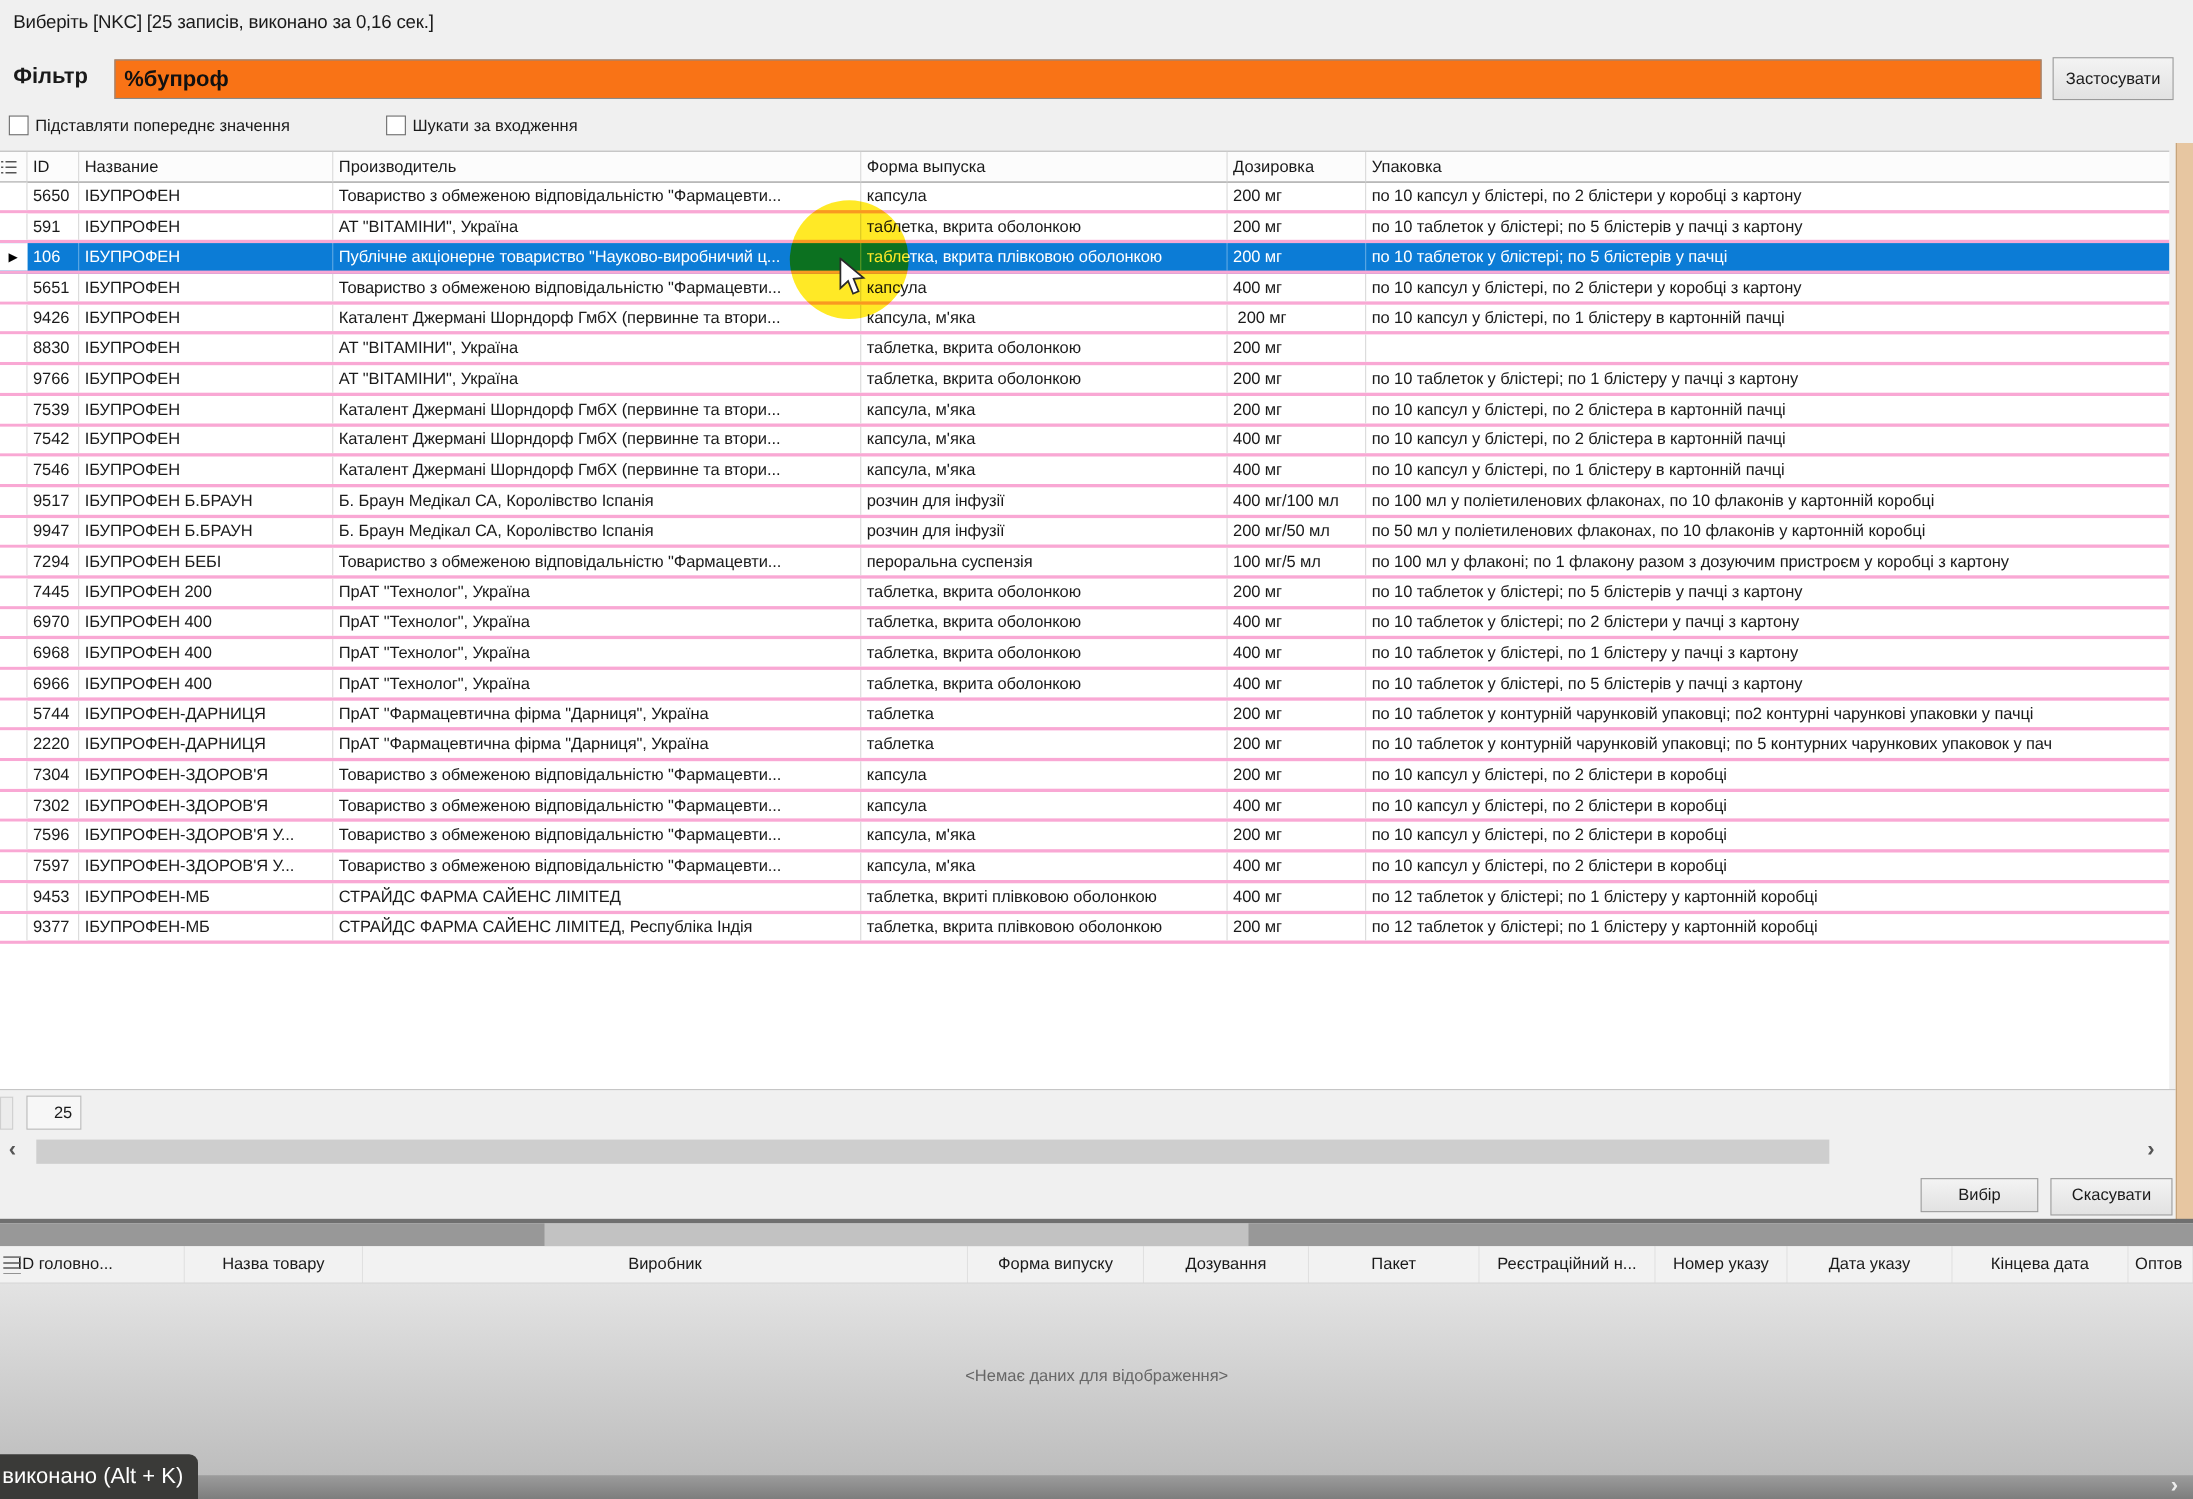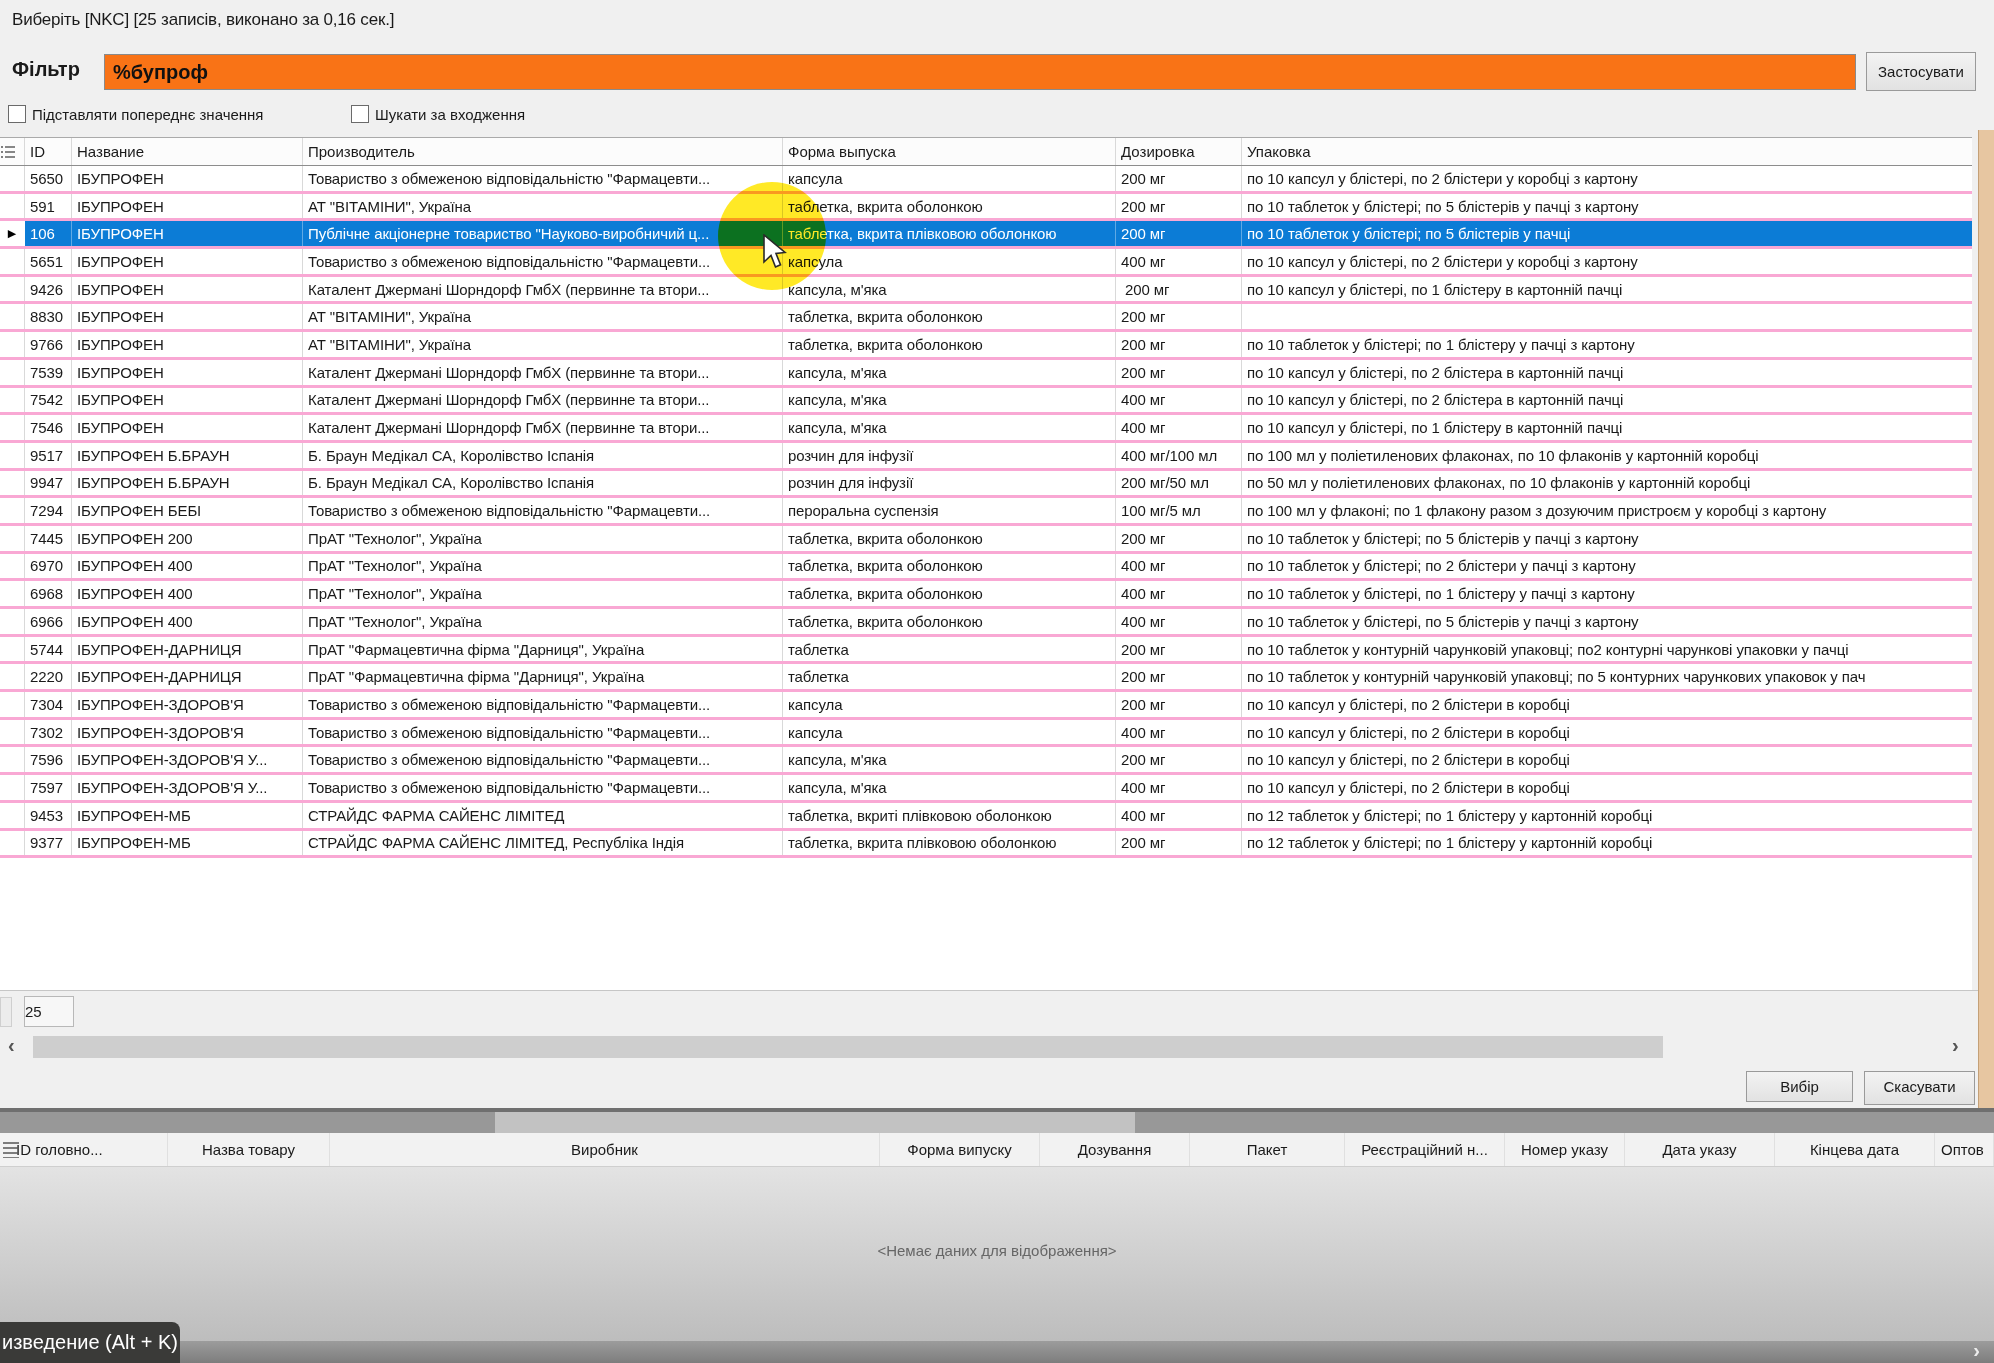--- a/index.html
+++ b/index.html
@@ -38,21 +38,21 @@
   .c-pack { width:730px; border-right:none; }
   .grow { display:flex; height:27.7px; border-bottom:3px solid #f9a8d4; font-size:15px; letter-spacing:-0.1px; align-items:stretch; }
   .grow .cell { display:flex; align-items:center; }
   .grow .c-gut { background:#fff; color:#000; font-size:11px; justify-content:center; }
   .grow.selected { background:#0c7cd6; color:#fff; }
   .grow.selected .cell { border-right-color:rgba(255,255,255,.35); border-bottom-color:transparent; }
   .grow.selected .c-gut { background:#fff; color:#000; }
   
   .status-panel { position:absolute; left:0; top:990px; width:1978px; height:42px; background:#f0f0f0; border-top:1px solid #c6c6c6; }
   .count-stub { position:absolute; left:0; top:6px; width:12px; height:30px; background:#ececec; border:1px solid #cfcfcf; }
-  .count-box { position:absolute; left:24px; top:5px; width:50px; height:31px; background:#f7f7f7; border:1px solid #b8b8b8; font-size:15px; line-height:29px; padding-left:0; }
+  .count-box { position:absolute; left:24px; top:5px; width:50px; height:31px; background:#f7f7f7; border:1px solid #b8b8b8; font-size:15px; line-height:29px; padding-left:24px; }
   .hscroll { position:absolute; left:0; top:1032px; width:1978px; height:30px; background:#f0f0f0; }
   .hs-thumb { position:absolute; left:33px; top:4px; width:1630px; height:22px; background:#cecece; }
   .hs-arrow { position:absolute; top:2px; font-size:20px; color:#555; font-weight:700; }
   .btn-row-select { left:1746px; top:1071px; width:107px; height:31px; line-height:29px; }
   .btn-row-cancel { left:1864px; top:1071px; width:111px; height:34px; line-height:29px; }
   
   .tan-strip { position:absolute; left:1978px; top:0; width:16px; height:1112px; background:#f0f0f0; }
   .tan-strip::after { content:""; position:absolute; left:0; top:130px; width:16px; height:982px; background:#e7c6a1; border-left:1px solid #c4a077; }
   
   .divider { position:absolute; left:0; top:1108px; width:1994px; height:4px; background:#6f6f6f; }
@@ -371,20 +371,20 @@
       <div class="bcell" style="width: 160px;">Кінцева дата</div>
       <div class="bcell left" style="width: 59px; padding-left: 6px;">Оптов</div>
       <div style="position: absolute; left: 3px; top: 9px; width: 16px; height: 16px; background: repeating-linear-gradient(rgb(85, 85, 85) 0px, rgb(85, 85, 85) 2px, transparent 2px, transparent 5px); opacity: 0.75;"></div>
     </div>
   <div class="empty-area">
     <span class="empty-text">&lt;Немає даних для відображення&gt;</span>
   </div>
 
   <div class="player-bar"></div>
   <div class="player-chevron">›</div>
-  <div class="tooltip">изведение (Alt + K)</div>
+  <div class="tooltip">виконано (Alt + K)</div>
 
   <div class="click-highlight"></div>
   <svg class="cursor" width="28" height="38" viewBox="0 0 28 38">
     <polygon points="2,1 2,28 9,21.5 13.5,33 18.5,30.8 14,19.5 23,18.5" fill="#ffffff" stroke="#2a2a2a" stroke-width="1.6"></polygon>
   </svg>
 
 </div>
 
 </body></html>

